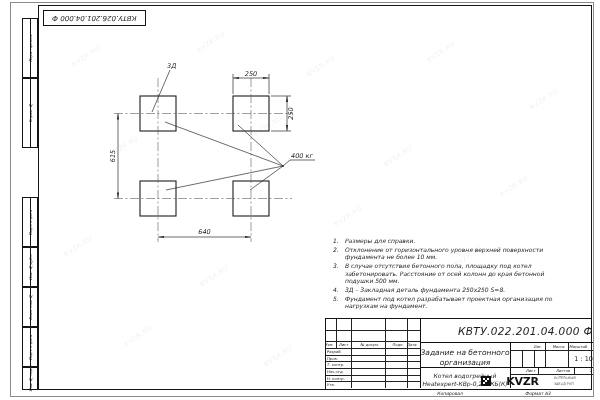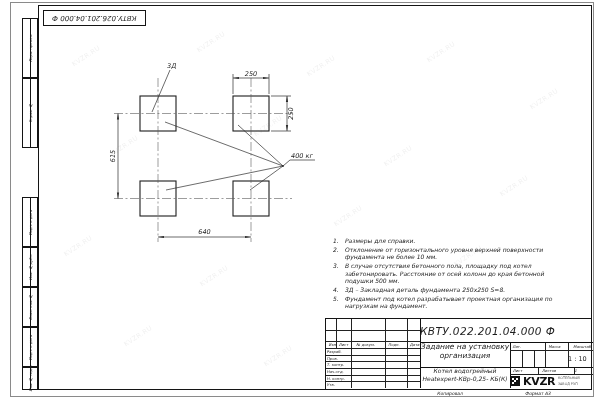--- a/index.html
+++ b/index.html
@@ -35,31 +35,31 @@
          line-height:1.28;color:#222}
   .note{display:flex;margin-bottom:1px}
   .note-num{width:12px;flex:none}
   .note-text{flex:1}
   
   .tb{left:325px;top:318px;width:267px;height:72px;border:1.4px solid #141414;background:#fff}
   .lv{position:absolute;width:0.8px;background:#222}
   .lv.bold{width:1.3px;background:#111}
   .lh{position:absolute;height:0.8px;background:#222}
   .lh.bold{height:1.3px;background:#111}
-  .cell{position:absolute;display:flex;align-items:center;justify-content:flex-start;
+  .cell{position:absolute;display:flex;align-items:center;justify-content:flex-end;
         box-sizing:border-box;overflow:visible}
   .t4{font-size:6px;transform:scale(0.62);transform-origin:center;display:inline-block;
       white-space:nowrap;font-style:italic}
   .t4l{font-size:6px;transform:scale(0.62);transform-origin:0 50%;display:inline-block;
        white-space:nowrap;font-style:italic}
   .doc-num{font-size:10.5px;font-style:italic;letter-spacing:.4px;white-space:nowrap}
   .tb-title span{font-size:7.5px;font-style:italic;line-height:1.25;white-space:nowrap}
   .tb-prod span{font-size:6px;font-style:italic;line-height:1.3;white-space:nowrap}
   .scale-val{font-size:6.5px;}
-  .logo-cell{gap:3px}
+  .logo-cell{gap:15px}
   .logo-mark{width:10px;height:10px;background:#111;position:relative;flex:none}
   .logo-mark::after{content:"";position:absolute;left:2px;top:2px;width:2px;height:2px;
       background:#fff;box-shadow:4px 0 0 #fff,0 4px 0 #fff,2px 2px 0 #fff}
   .logo-word{font-weight:bold;font-size:11px;letter-spacing:-0.3px;color:#111}
   .logo-sub{display:flex;flex-direction:column;justify-content:center}
   .logo-sub span{font-size:6px;transform:scale(0.55);transform-origin:0 50%;
       color:#555;white-space:nowrap;line-height:1.05;display:block}
   
   .copy-strip{font-size:6px;font-style:italic}
   .copy-strip span{display:inline-block;transform:scale(0.75);transform-origin:center}
@@ -256,21 +256,21 @@
       <span class="t4l">Нач.отд.</span>
     </div>
   <div class="cell" style="left:1px;top:56px;width:24px;height:6px;justify-content:flex-start">
       <span class="t4l">Н. контр.</span>
     </div>
   <div class="cell" style="left:1px;top:62px;width:24px;height:7px;justify-content:flex-start">
       <span class="t4l">Утв.</span>
     </div>
 
   <div class="cell tb-title" style="left:94px;top:23px;width:90px;height:25px;flex-direction:column">
-    <span>Задание на установку</span>
+    <span>Задание на бетонного</span>
     <span>организация</span>
   </div>
 
   <div class="cell" style="left:184px;top:23px;width:35px;height:8px">
       <span class="t4">Лит.</span>
     </div>
   <div class="cell" style="left:219px;top:23px;width:23px;height:8px">
       <span class="t4">Масса</span>
     </div>
   <div class="cell" style="left:242px;top:23px;width:25px;height:8px">

